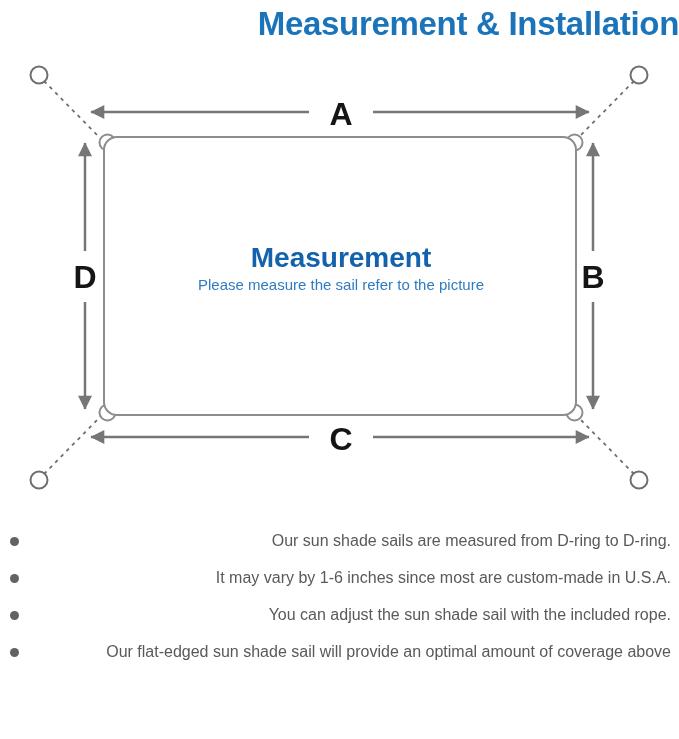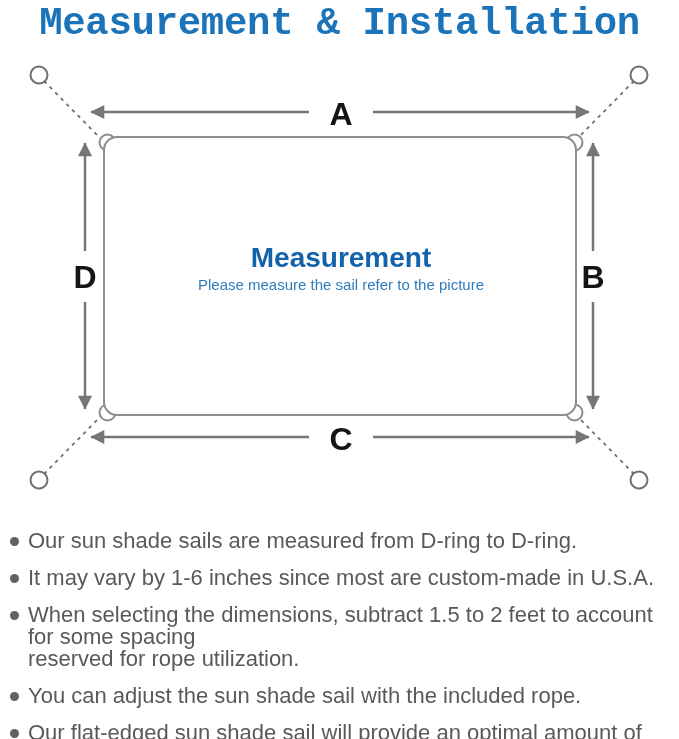--- a/index.html
+++ b/index.html
@@ -15,26 +15,25 @@
   *{margin:0;padding:0;box-sizing:border-box;}
   html,body{background:#ffffff;}
   body{
     width:679px;height:739px;
     font-family:"Liberation Sans",sans-serif;
     overflow:hidden;
   }
   .page-title{
     height:52px;
     line-height:48px;
-    text-align:center;
-    font-size:39px;
+    text-align:right;
+    font-size:33px;
     font-weight:700;
     letter-spacing:-0.3px;
     color:var(--title_blue);
-    font-family:Liberation Mono, monospace;
   }
   .diagram-wrap{width:679px;height:448px;}
   svg{display:block;}
   .dashed{
     stroke:var(--anchor_gray);
     stroke-width:1.8;
     stroke-dasharray:3.5 4.5;
     fill:none;
   }
   .anchor{
@@ -79,23 +78,24 @@
     text-anchor:middle;
   }
   .notes{
     list-style:none;
     margin:30px 8px 0 6px;
   }
   .notes li{
     position:relative;
     padding-left:22px;
     margin-bottom:15px;
-    font-size:22px;
+    font-size:16px;
     line-height:22px;
     color:var(--text_gray);
+    text-align:right;
   }
   .notes li::before{
     content:"";
     position:absolute;
     left:4px;top:7px;
     width:9px;height:9px;
     border-radius:50%;
     background:#626262;
   }
 </style>
@@ -151,23 +151,19 @@
 </div>
 
 <ul class="notes">
   <li>
     <div>Our sun shade sails are measured from D-ring to D-ring.</div>
   </li>
   <li>
     <div>It may vary by 1-6 inches since most are custom-made in U.S.A.</div>
   </li>
   <li>
-    <div>When selecting the dimensions, subtract 1.5 to 2 feet to account for some spacing</div>
-    <div>reserved for rope utilization.</div>
-  </li>
-  <li>
     <div>You can adjust the sun shade sail with the included rope.</div>
   </li>
   <li>
     <div>Our flat-edged sun shade sail will provide an optimal amount of coverage above</div>
 
   </li>
 </ul>
 
 </body></html>

